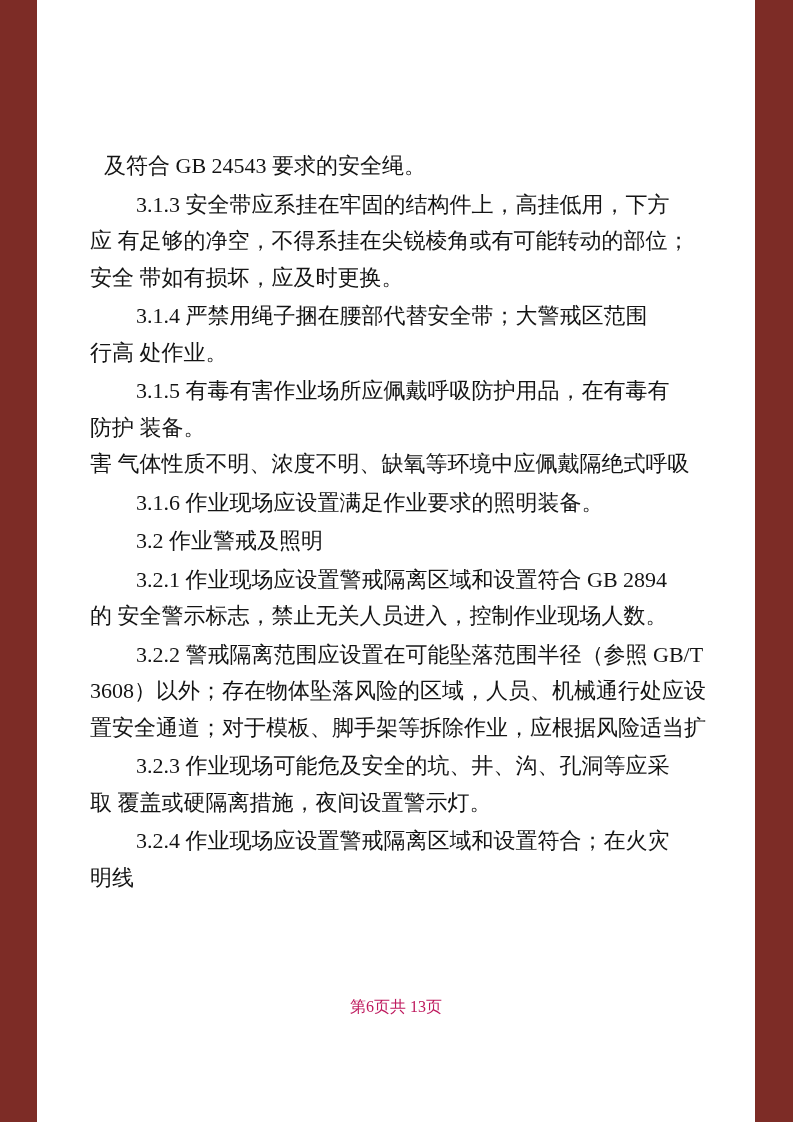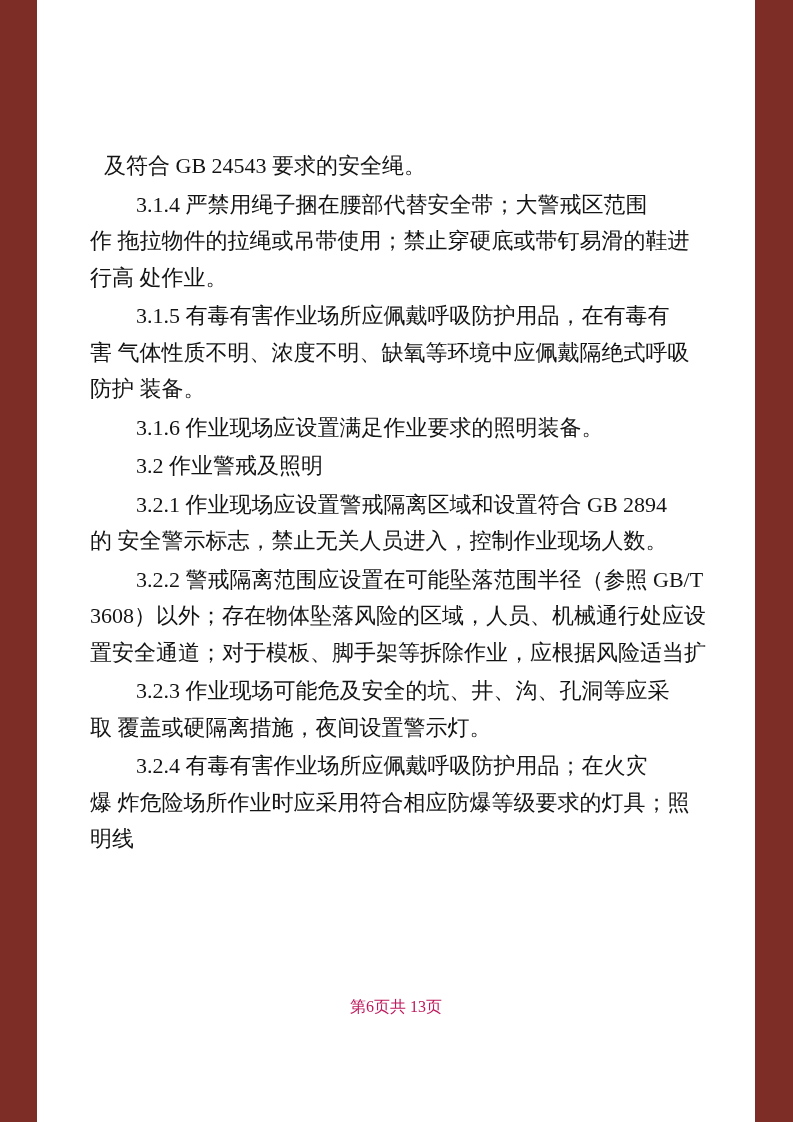--- a/index.html
+++ b/index.html
@@ -62,28 +62,32 @@
 <div id="canvas">
   <div id="edge-left" class="edge-bar" style="background: rgb(125, 44, 38);"></div>
   <div id="edge-right" class="edge-bar" style="background: rgb(125, 44, 38);"></div>
 
   <div id="page">
     <div id="content">
         <div class="para">
           <div class="line first-indent-small">及符合 GB 24543 要求的安全绳。</div>
         </div>
         <div class="para">
+          <div class="line first-indent-num">3.1.3 安全带应系挂在牢固的结构件上，高挂低用，下方</div>
+          <div class="line">应 有足够的净空，不得系挂在尖锐棱角或有可能转动的部位；</div>
+          <div class="line">安全 带如有损坏，应及时更换。</div>
+        </div>
+        <div class="para">
           <div class="line first-indent-num">3.1.4 严禁用绳子捆在腰部代替安全带；大警戒区范围</div>
-          <div class="line">作 拖拉物件的拉绳或吊带使用；禁止穿硬底或带钉易滑的鞋进</div>
           <div class="line">行高 处作业。</div>
         </div>
         <div class="para">
           <div class="line first-indent-num">3.1.5 有毒有害作业场所应佩戴呼吸防护用品，在有毒有</div>
+          <div class="line">防护 装备。</div>
           <div class="line">害 气体性质不明、浓度不明、缺氧等环境中应佩戴隔绝式呼吸</div>
-          <div class="line">防护 装备。</div>
         </div>
         <div class="para">
           <div class="line first-indent-num">3.1.6 作业现场应设置满足作业要求的照明装备。</div>
         </div>
         <div class="para">
           <div class="line first-indent-num">3.2 作业警戒及照明</div>
         </div>
         <div class="para">
           <div class="line first-indent-num">3.2.1 作业现场应设置警戒隔离区域和设置符合 GB 2894</div>
           <div class="line">的 安全警示标志，禁止无关人员进入，控制作业现场人数。</div>
@@ -91,20 +95,19 @@
         <div class="para">
           <div class="line first-indent-num">3.2.2 警戒隔离范围应设置在可能坠落范围半径（参照 GB/T</div>
           <div class="line">3608）以外；存在物体坠落风险的区域，人员、机械通行处应设</div>
           <div class="line">置安全通道；对于模板、脚手架等拆除作业，应根据风险适当扩</div>
         </div>
         <div class="para">
           <div class="line first-indent-num">3.2.3 作业现场可能危及安全的坑、井、沟、孔洞等应采</div>
           <div class="line">取 覆盖或硬隔离措施，夜间设置警示灯。</div>
         </div>
         <div class="para">
-          <div class="line first-indent-num">3.2.4 有毒有害作业场所应佩戴呼吸防护用品；在火灾</div>
-          <div class="line">爆 炸危险场所作业时应采用符合相应防爆等级要求的灯具；照</div>
+          <div class="line first-indent-num">3.2.4 作业现场应设置警戒隔离区域和设置符合；在火灾</div>
           <div class="line">明线</div>
         </div>
       </div>
     <div id="footer">第6页共 13页</div>
   </div>
 </div>
 
 </body></html>

